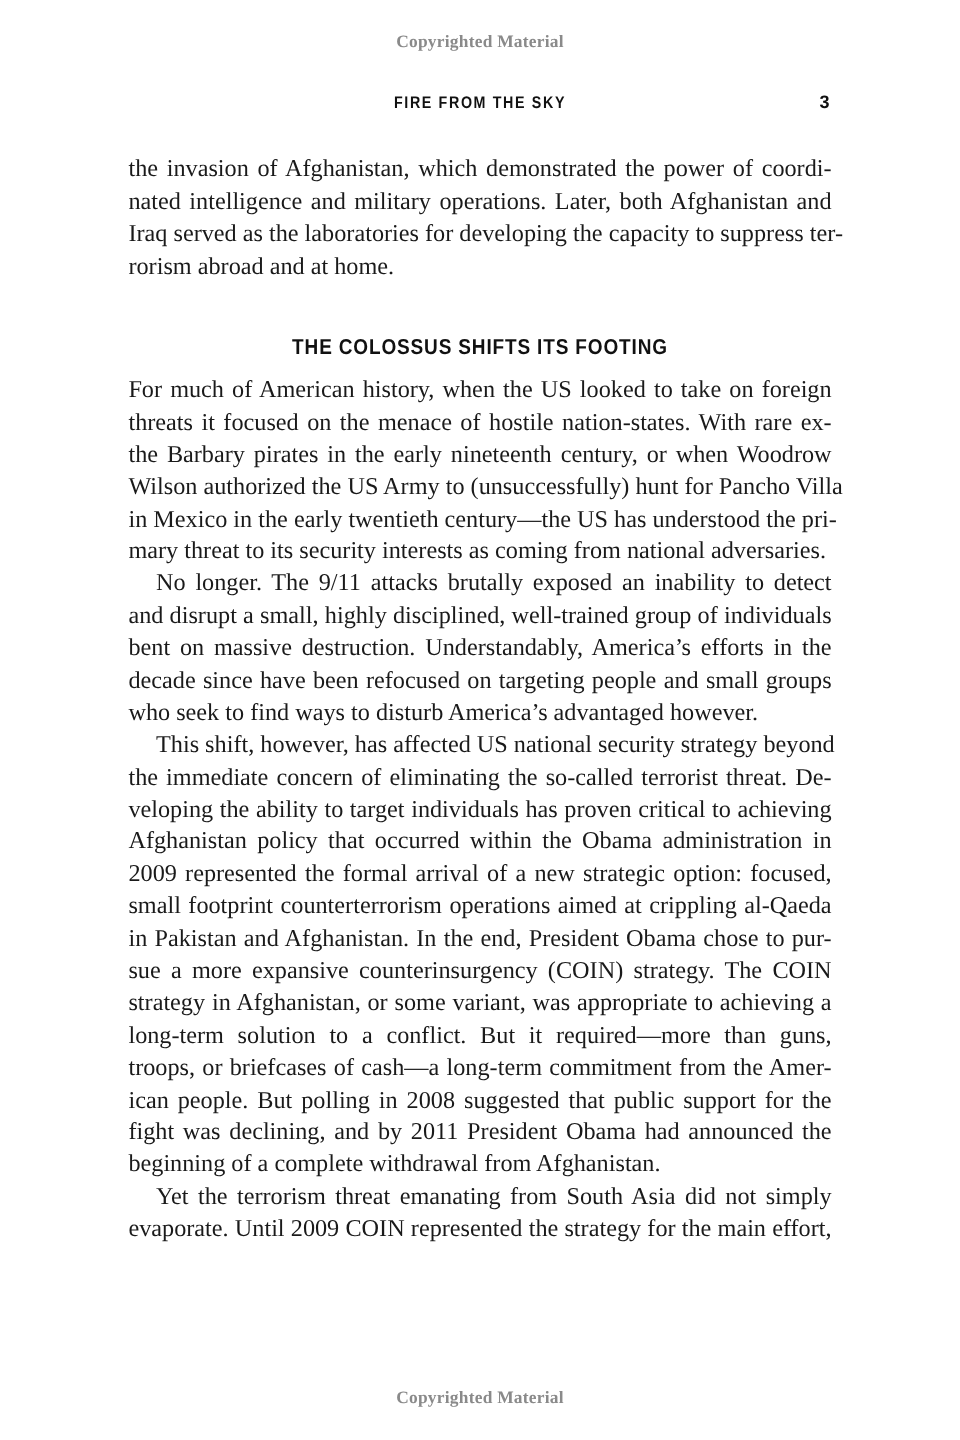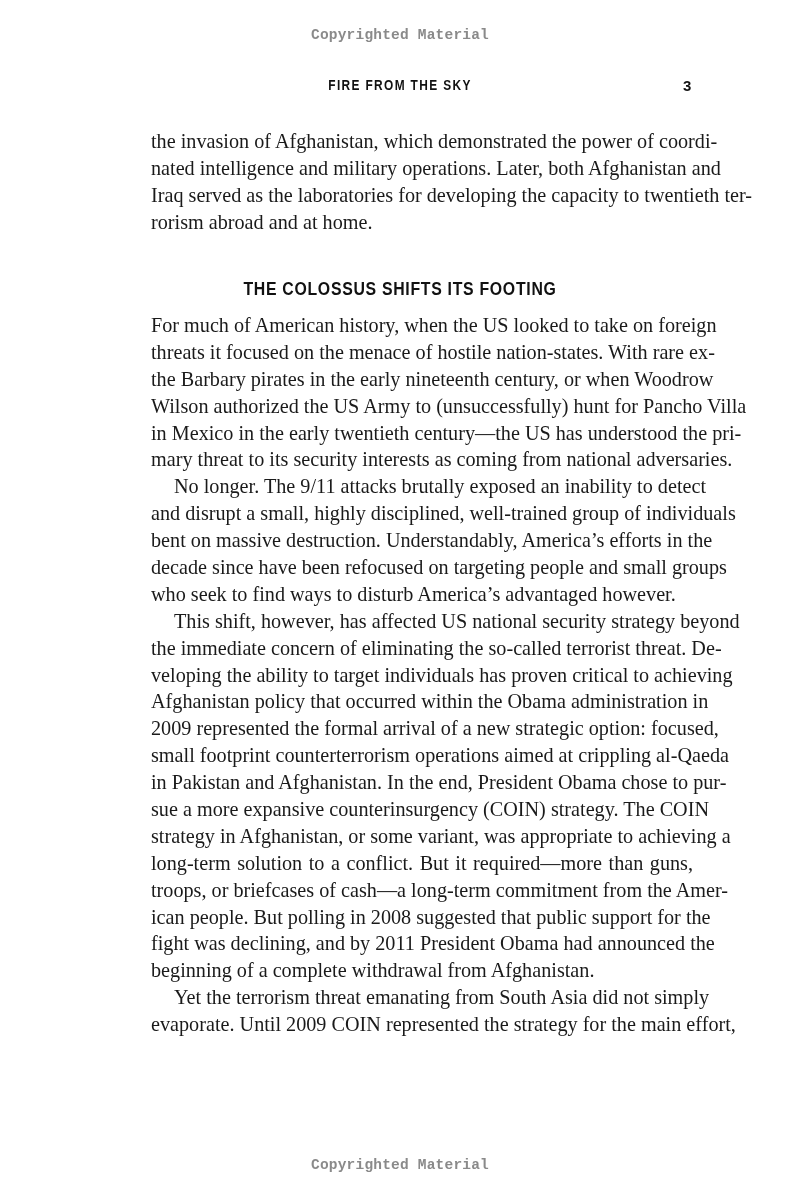--- a/index.html
+++ b/index.html
@@ -1,58 +1,58 @@
 <!DOCTYPE html>
 <html><head>
 <meta charset="utf-8">
 <style>
   html, body { margin: 0; padding: 0; background: #ffffff; }
   body { width: 800px; height: 1200px; position: relative; overflow: hidden; }
   .watermark {
     position: absolute; left: 0; width: 800px; text-align: center;
-    font-family: Liberation Mono, monospace; font-size: 14.5px; font-weight: bold;
+    font-family: Liberation Serif, serif; font-size: 14.5px; font-weight: bold;
     color: #8a8a8a; letter-spacing: 0.2px;
   }
   .wm-top { top: 27px; }
   .wm-bottom { top: 1157px; }
   .running-head {
     position: absolute; top: 77px; left: 0; width: 800px; text-align: center;
     font-family: "Liberation Sans", sans-serif; font-size: 14px; font-weight: bold;
     letter-spacing: 1.6px; color: #111; transform: scaleX(0.85);
   }
   .page-number {
     position: absolute; top: 77px; left: 683px;
     font-family: "Liberation Sans", sans-serif; font-size: 15px; font-weight: bold; color: #111;
   }
   .text-block {
     position: absolute; left: 107px; width: 586px;
     font-family: "Liberation Serif", serif; font-size: 20.2px; line-height: 26.9px;
     color: #1a1a1a;
   }
-  .line { display: block; white-space: nowrap; text-align: justify; text-align-last: justify; height: 26.9px; margin-left: 44px; }
+  .line { display: block; white-space: nowrap; text-align: justify; text-align-last: justify; height: 26.9px; }
   .line.last { text-align-last: left; }
   .line.indent { padding-left: 23px; }
   .section-heading {
     position: absolute; top: 279px; left: 0; width: 800px; text-align: center;
     font-family: "Liberation Sans", sans-serif; font-size: 18px; font-weight: bold;
     letter-spacing: 0.8px; color: #111; transform: scaleX(0.88);
   }
 </style>
 </head>
 <body>
 
 <div class="watermark wm-top">Copyrighted Material</div>
 
 <div class="running-head">FIRE FROM THE SKY</div>
 <div class="page-number">3</div>
 
 <div class="text-block" style="top:128px;">
   <span class="line">the invasion of Afghanistan, which demonstrated the power of coordi-</span>
   <span class="line">nated intelligence and military operations. Later, both Afghanistan and</span>
-  <span class="line">Iraq served as the laboratories for developing the capacity to twentieth ter-</span>
+  <span class="line">Iraq served as the laboratories for developing the capacity to suppress ter-</span>
   <span class="line last">rorism abroad and at home.</span>
 </div>
 
 <div class="section-heading">THE COLOSSUS SHIFTS ITS FOOTING</div>
 
 <div class="text-block" style="top:312px;">
   <div>
     <span class="line">For much of American history, when the US looked to take on foreign</span>
     <span class="line">threats it focused on the menace of hostile nation-states. With rare ex-</span>
     <span class="line">the Barbary pirates in the early nineteenth century, or when Woodrow</span>

